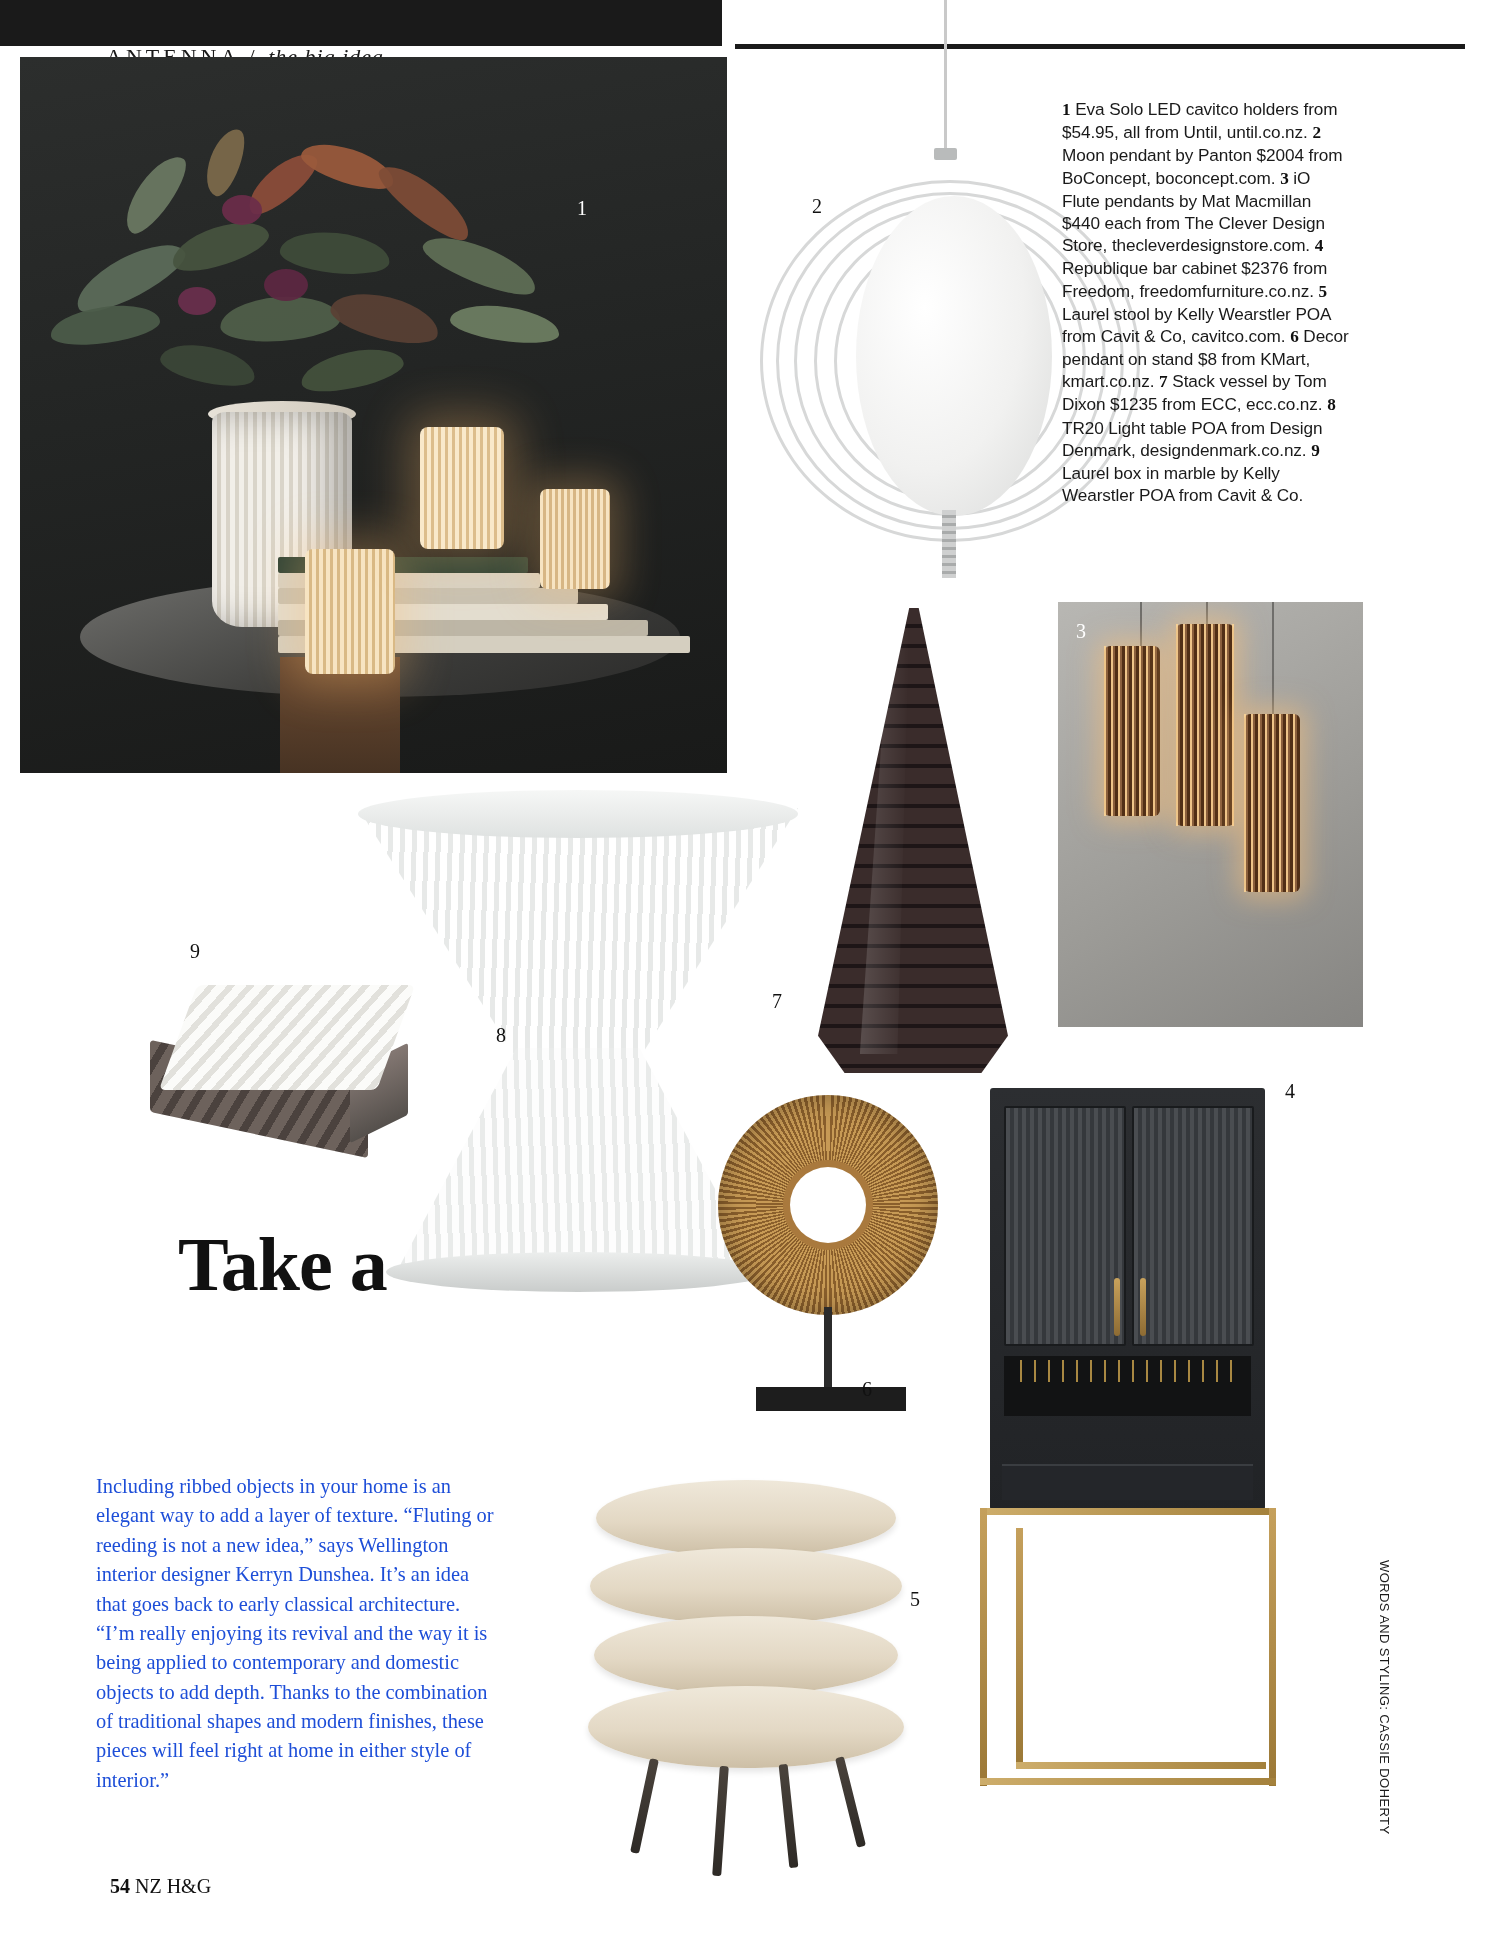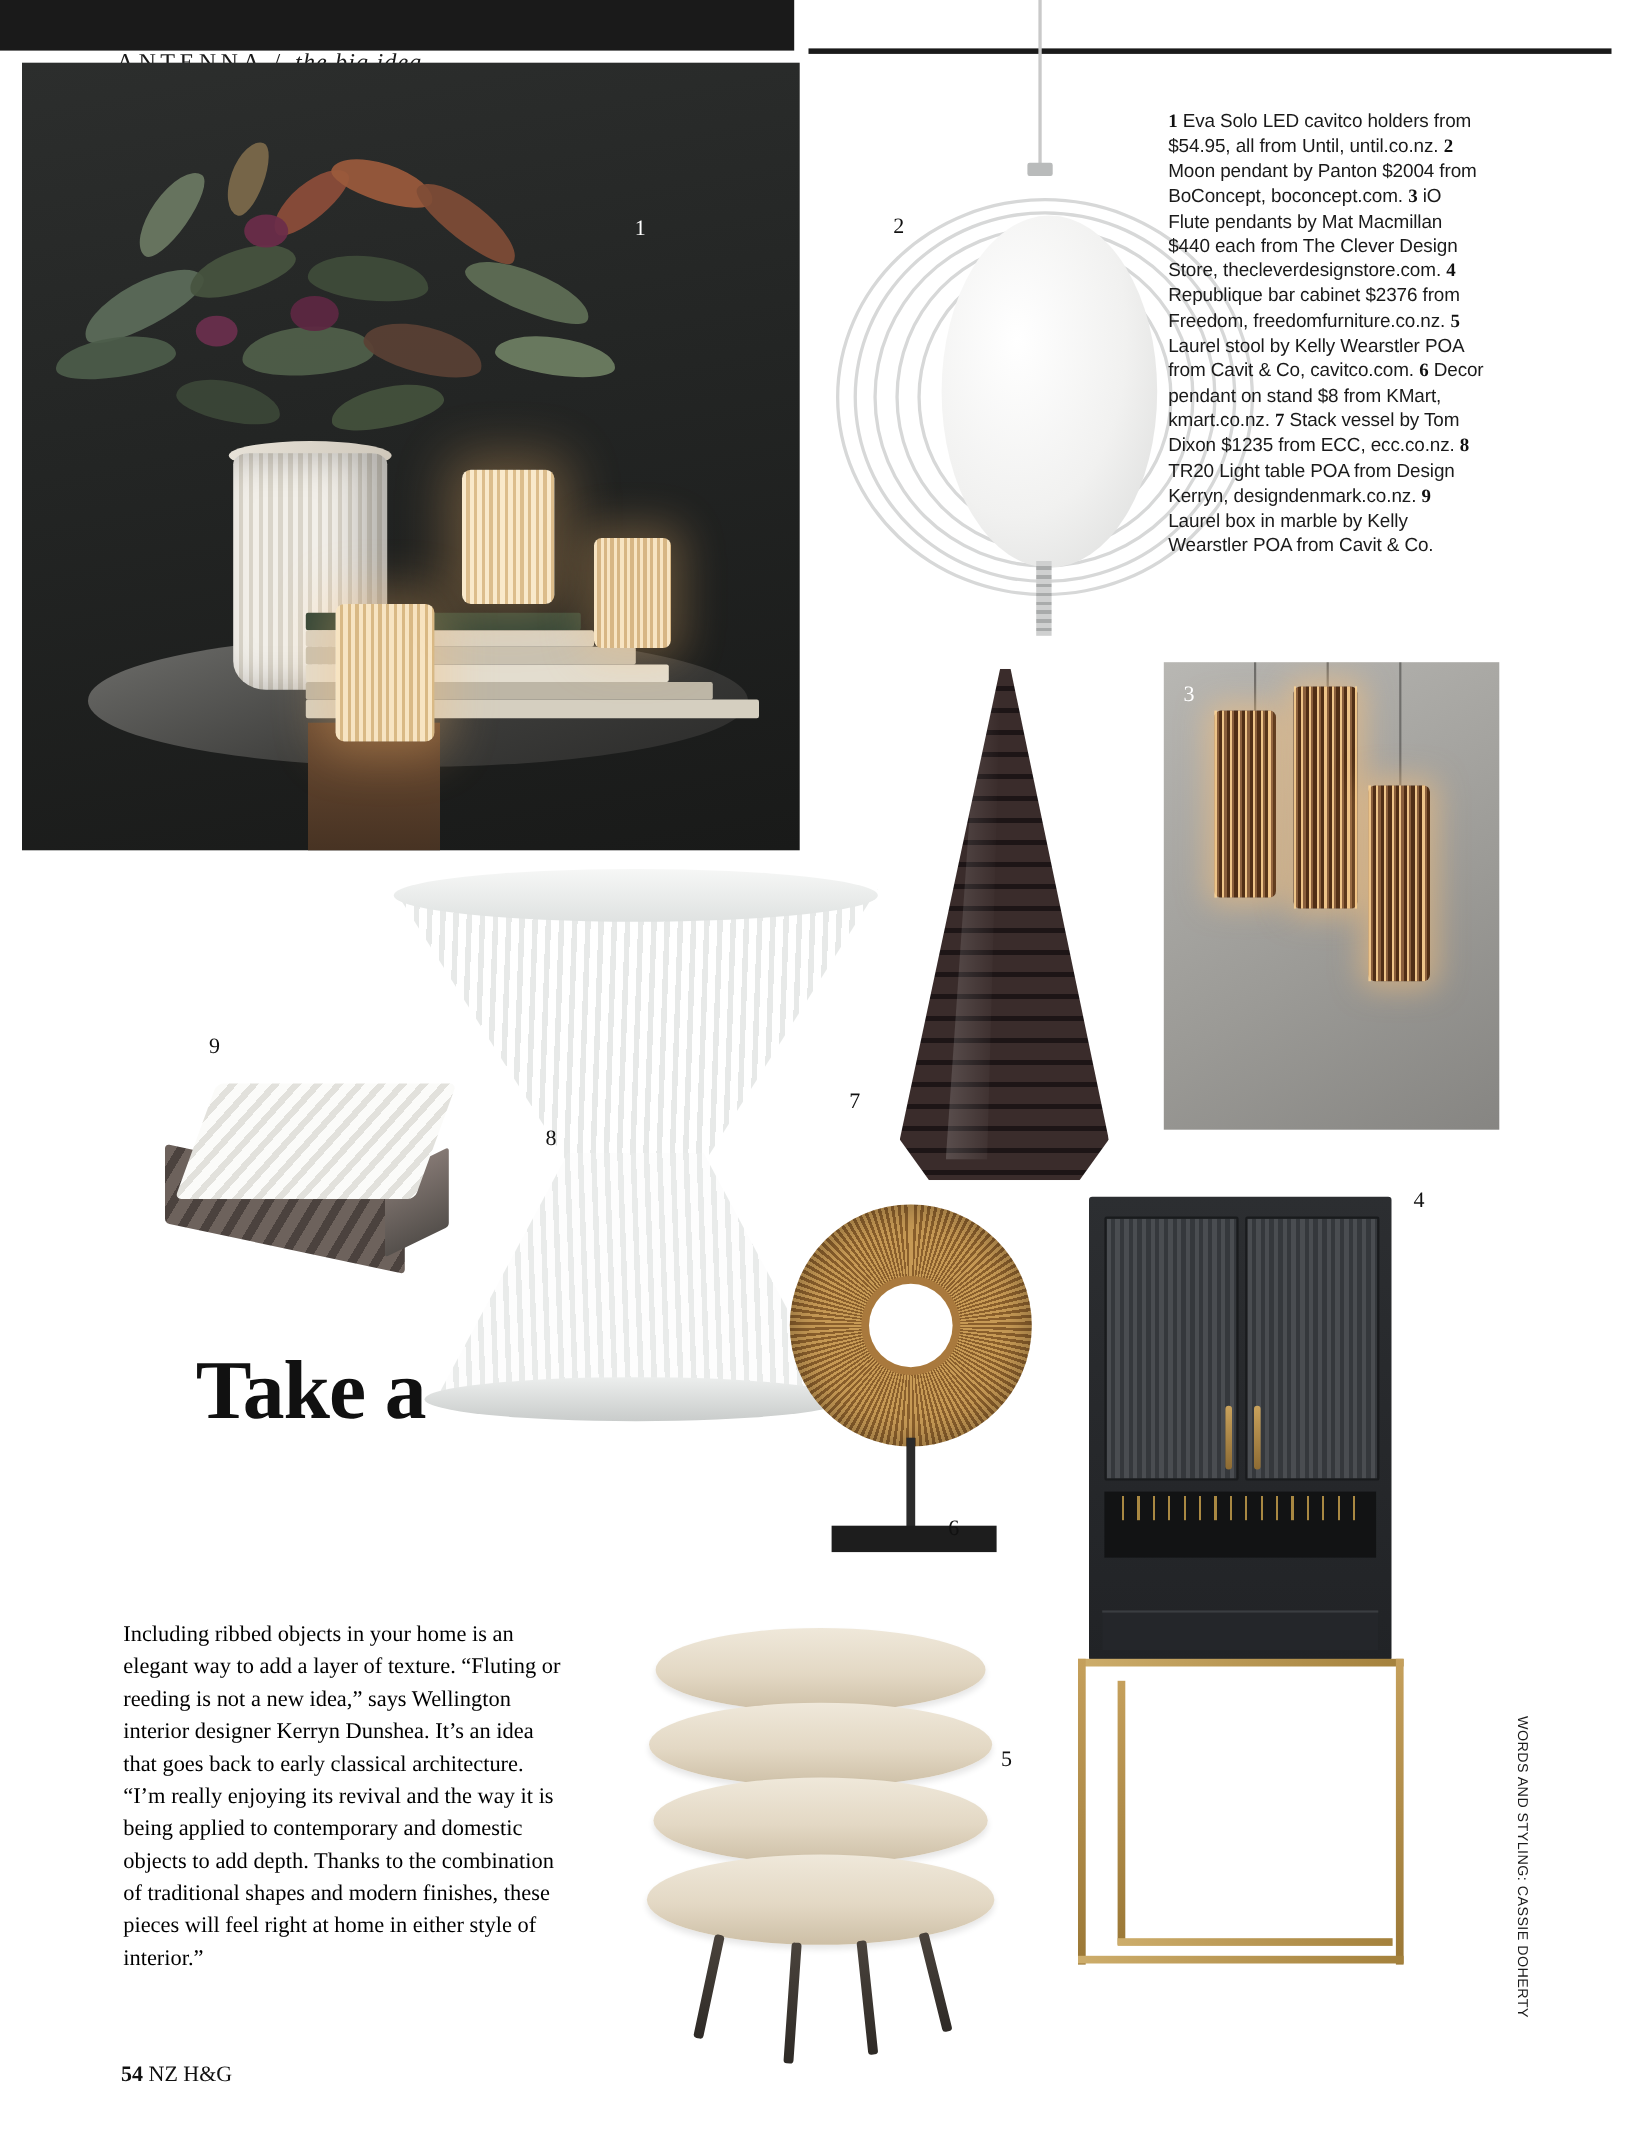--- a/index.html
+++ b/index.html
@@ -482,26 +482,26 @@
     left: 128px; top: 1375px;
     width: 520px;
     text-align: center;
     font-family: "Liberation Sans", sans-serif;
     font-size: 26px;
     line-height: 1.22;
     color: #1a1a1a;
   }
   .bodycopy {
     position: absolute;
-    left: 112px; top: 1472px;
+    left: 96px; top: 1472px;
     width: 400px;
     font-family: "Liberation Serif", serif;
     font-size: 20.4px;
     line-height: 1.44;
-    color: #000000;
+    color: #1d4ed8;
   }
 
   
   .folio {
     position: absolute;
     left: 110px; top: 1875px;
     font-family: "Liberation Serif", serif;
     font-size: 20px;
     color: #111111;
   }
@@ -595,21 +595,21 @@
   <span class="moon-num num">2</span>
 
   <div class="captions">
     <span><b class="num">1</b> <span>Eva Solo LED cavitco holders from $54.95, all from Until, until.co.nz.</span></span>
     <span> <b class="num">2</b> <span>Moon pendant by Panton $2004 from BoConcept, boconcept.com.</span></span>
     <span> <b class="num">3</b> <span>iO Flute pendants by Mat Macmillan $440 each from The Clever Design Store, thecleverdesignstore.com.</span></span>
     <span> <b class="num">4</b> <span>Republique bar cabinet $2376 from Freedom, freedomfurniture.co.nz.</span></span>
     <span> <b class="num">5</b> <span>Laurel stool by Kelly Wearstler POA from Cavit &amp; Co, cavitco.com.</span></span>
     <span> <b class="num">6</b> <span>Decor pendant on stand $8 from KMart, kmart.co.nz.</span></span>
     <span> <b class="num">7</b> <span>Stack vessel by Tom Dixon $1235 from ECC, ecc.co.nz.</span></span>
-    <span> <b class="num">8</b> <span>TR20 Light table POA from Design Kerryn, designdenmark.co.nz.</span></span>
+    <span> <b class="num">8</b> <span>TR20 Light table POA from Design Denmark, designdenmark.co.nz.</span></span>
     <span> <b class="num">9</b> <span>Laurel box in marble by Kelly Wearstler POA from Cavit &amp; Co.</span></span>
   </div>
 
   <div class="photo3">
     <span class="wire" style="left:82px;  height:44px;"></span>
     <span class="wire" style="left:148px; height:22px;"></span>
     <span class="wire" style="left:214px; height:112px;"></span>
     <div class="flute" style="left:46px;  top:44px;  width:56px; height:170px;">
         <span class="glow"></span>
       </div>

